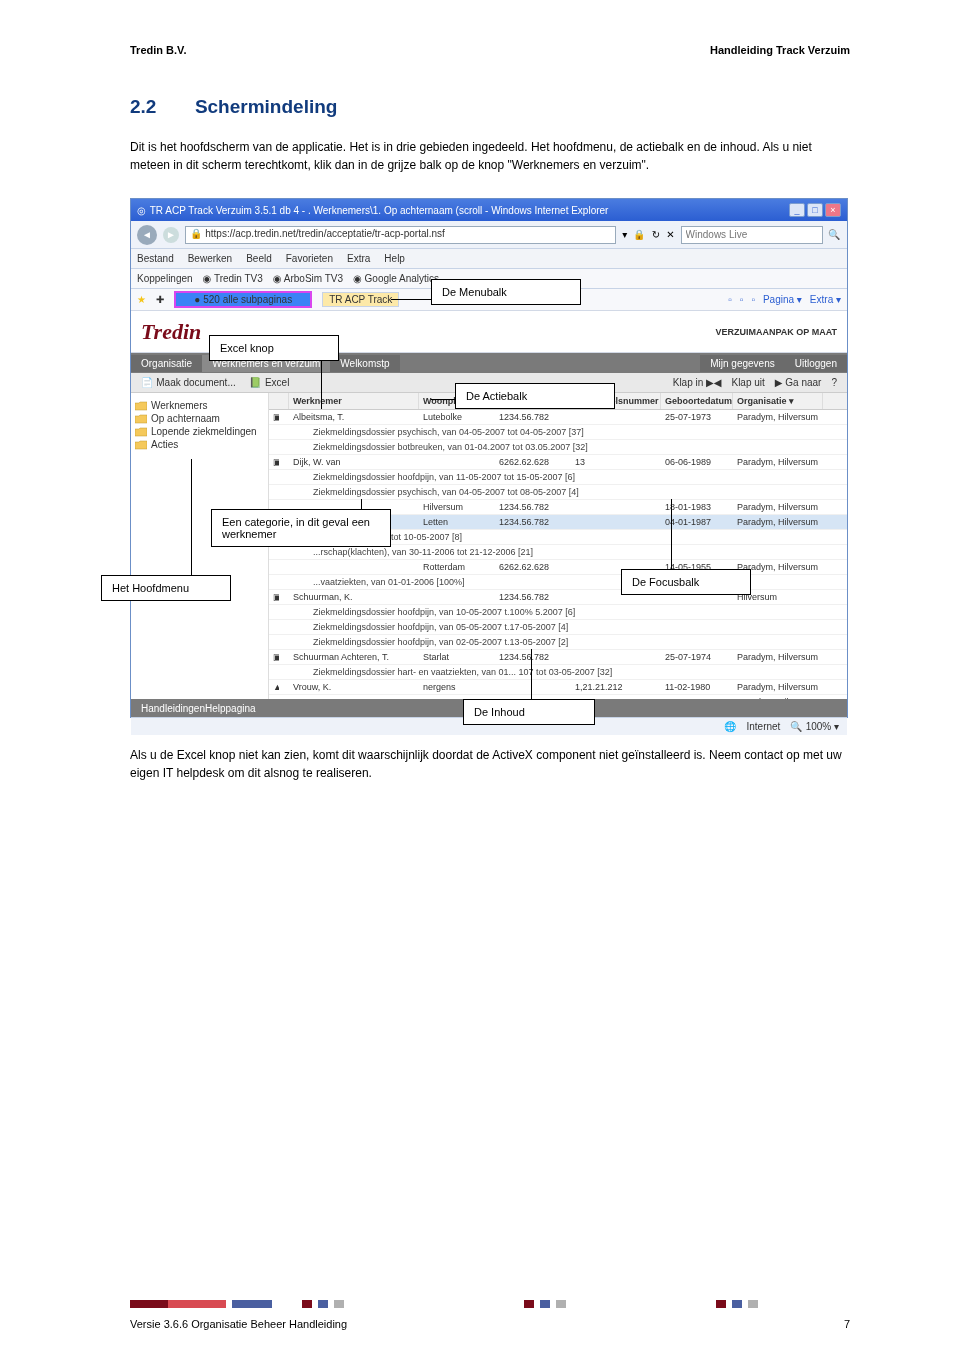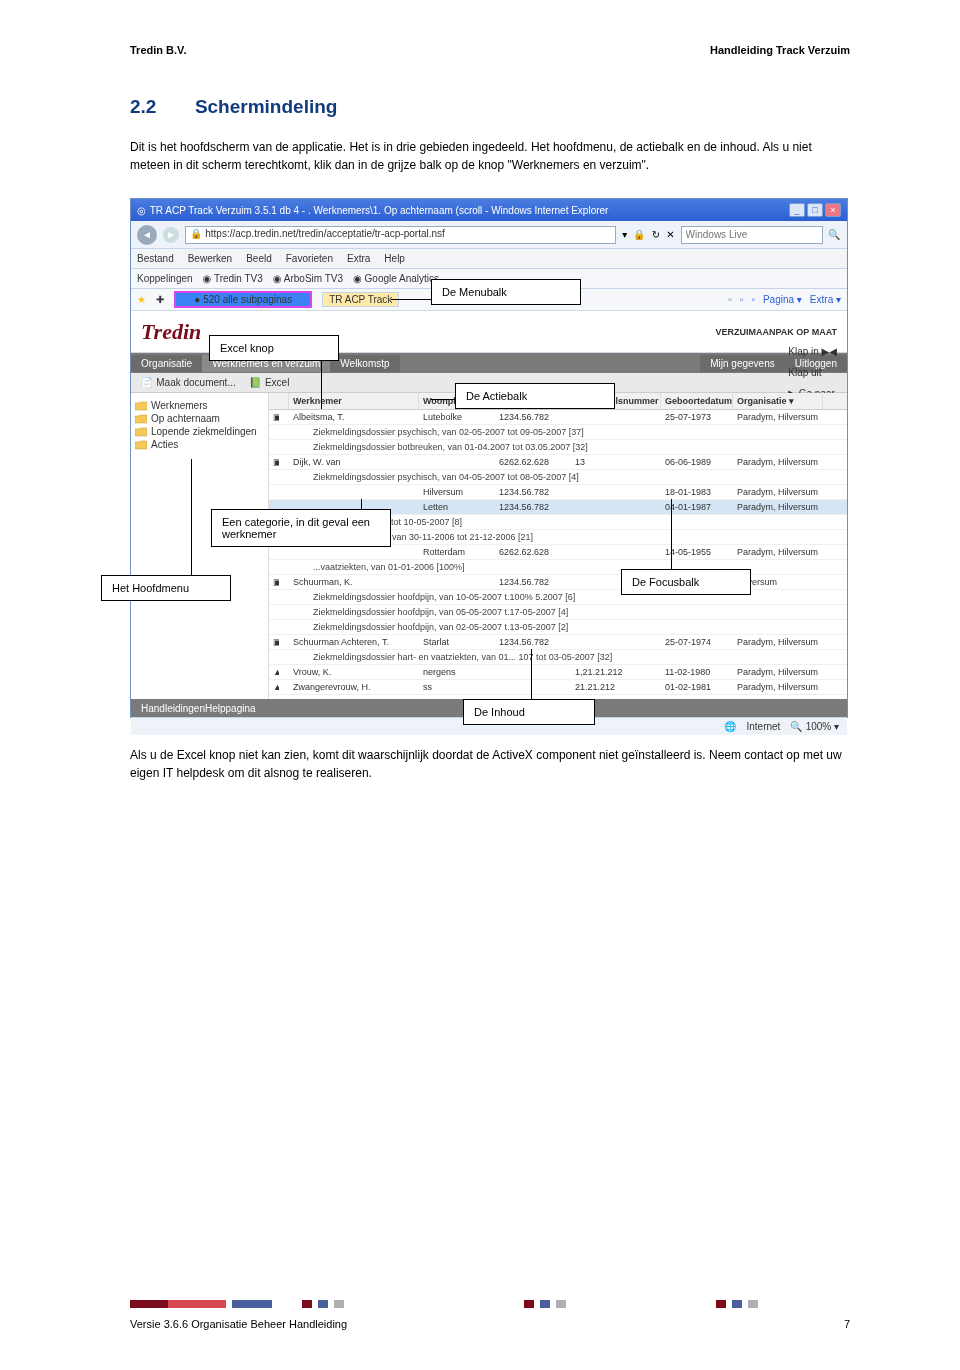--- a/index.html
+++ b/index.html
@@ -47,21 +47,21 @@
   .starrow { height:22px; background:#f7f8fb;border-bottom:1px solid #d2d9e6;display:flex;align-items:center;gap:10px;padding:0 6px;font-size:10px;color:#333;}
   .starrow .rt { margin-left:auto; display:flex; gap:8px; color:#2b5ed2;}
   .brand { height:42px; display:flex;align-items:center;justify-content:space-between;padding:0 10px;border-bottom:1px solid #d2d9e6;}
   .brand .logo { font-family: Georgia, serif; font-size:22px; color:#7a0b1a; font-style:italic; font-weight:bold;}
   .brand .tag { font-size:9px; font-weight:bold; color:#333;}
   .appbar { height:20px; background:#7a7a7a; color:#fff; display:flex; align-items:center; gap:0;font-size:10px;}
   .appbar .tab { padding:3px 10px; background:#6b6b6b;}
   .appbar .tab.active { background:#8a8a8a;}
   .appbar .sp { flex:1;}
   .actionbar { height:20px; background:#e9e9e9;border-bottom:1px solid #ccc;display:flex;align-items:center;gap:14px;padding:0 10px;font-size:10px;color:#333;}
-  .actionbar .rt { margin-left:auto; display:flex; gap:10px;flex-direction:column;}
+  .actionbar .rt { margin-left:auto; display:flex; gap:10px;}
   .content-area { display:flex; height: calc(100% - 22px - 28px - 20px - 20px - 22px - 42px - 20px - 20px - 18px); }
   .sidepane { width:138px; background:#fff; border-right:1px solid #ddd; padding:6px 4px; font-size:10px; color:#333;}
   .sidepane .folder { display:flex; align-items:center; gap:4px; padding:1px 0;}
   .folder svg { flex-shrink:0; }
   .datapane { flex:1; overflow:hidden; background:#fff; font-size:9px; color:#333;}
   .tblhdr { display:grid; grid-template-columns: 20px 130px 76px 76px 90px 72px 90px; background:#f1f1f1;border-bottom:1px solid #ccc; font-weight:bold;}
   .tblhdr div { padding:3px 4px; border-right:1px solid #ddd; white-space:nowrap; overflow:hidden;}
   .row { display:grid; grid-template-columns: 20px 130px 76px 76px 90px 72px 90px; border-bottom:1px solid #f0f0f0;}
   .row.hl { background:#d6e5f5;}
   .row div { padding:2px 4px; white-space:nowrap; overflow:hidden;}
@@ -234,34 +234,38 @@
               <div class="ic">▣</div>
               <div>Albeitsma, T.</div>
               <div>Lutebolke</div>
               <div>1234.56.782</div>
               <div></div>
               <div>25-07-1973</div>
               <div>Paradym, Hilversum</div>
             </div>
             <div class="row sub-row">
               <div class="ic"></div>
-              <div class="sub">Ziekmeldingsdossier psychisch, van 02-05-2007 tot 09-05-2007 [37]</div>
+              <div class="sub">Ziekmeldingsdossier psychisch, van 04-05-2007 tot 04-05-2007 [37]</div>
             </div>
             <div class="row sub-row">
               <div class="ic"></div>
               <div class="sub">Ziekmeldingsdossier botbreuken, van 01-04.2007 tot 03.05.2007 [32]</div>
             </div>
             <div class="row">
               <div class="ic">▣</div>
               <div>Dijk, W. van</div>
               <div></div>
               <div>6262.62.628</div>
               <div>13</div>
               <div>06-06-1989</div>
               <div>Paradym, Hilversum</div>
+            </div>
+            <div class="row sub-row">
+              <div class="ic"></div>
+              <div class="sub">Ziekmeldingsdossier hoofdpijn, van 11-05-2007 tot 15-05-2007 [6]</div>
             </div>
             <div class="row sub-row">
               <div class="ic"></div>
               <div class="sub">Ziekmeldingsdossier psychisch, van 04-05-2007 tot 08-05-2007 [4]</div>
             </div>
             <div class="row">
               <div class="ic"></div>
               <div></div>
               <div>Hilversum</div>
               <div>1234.56.782</div>

